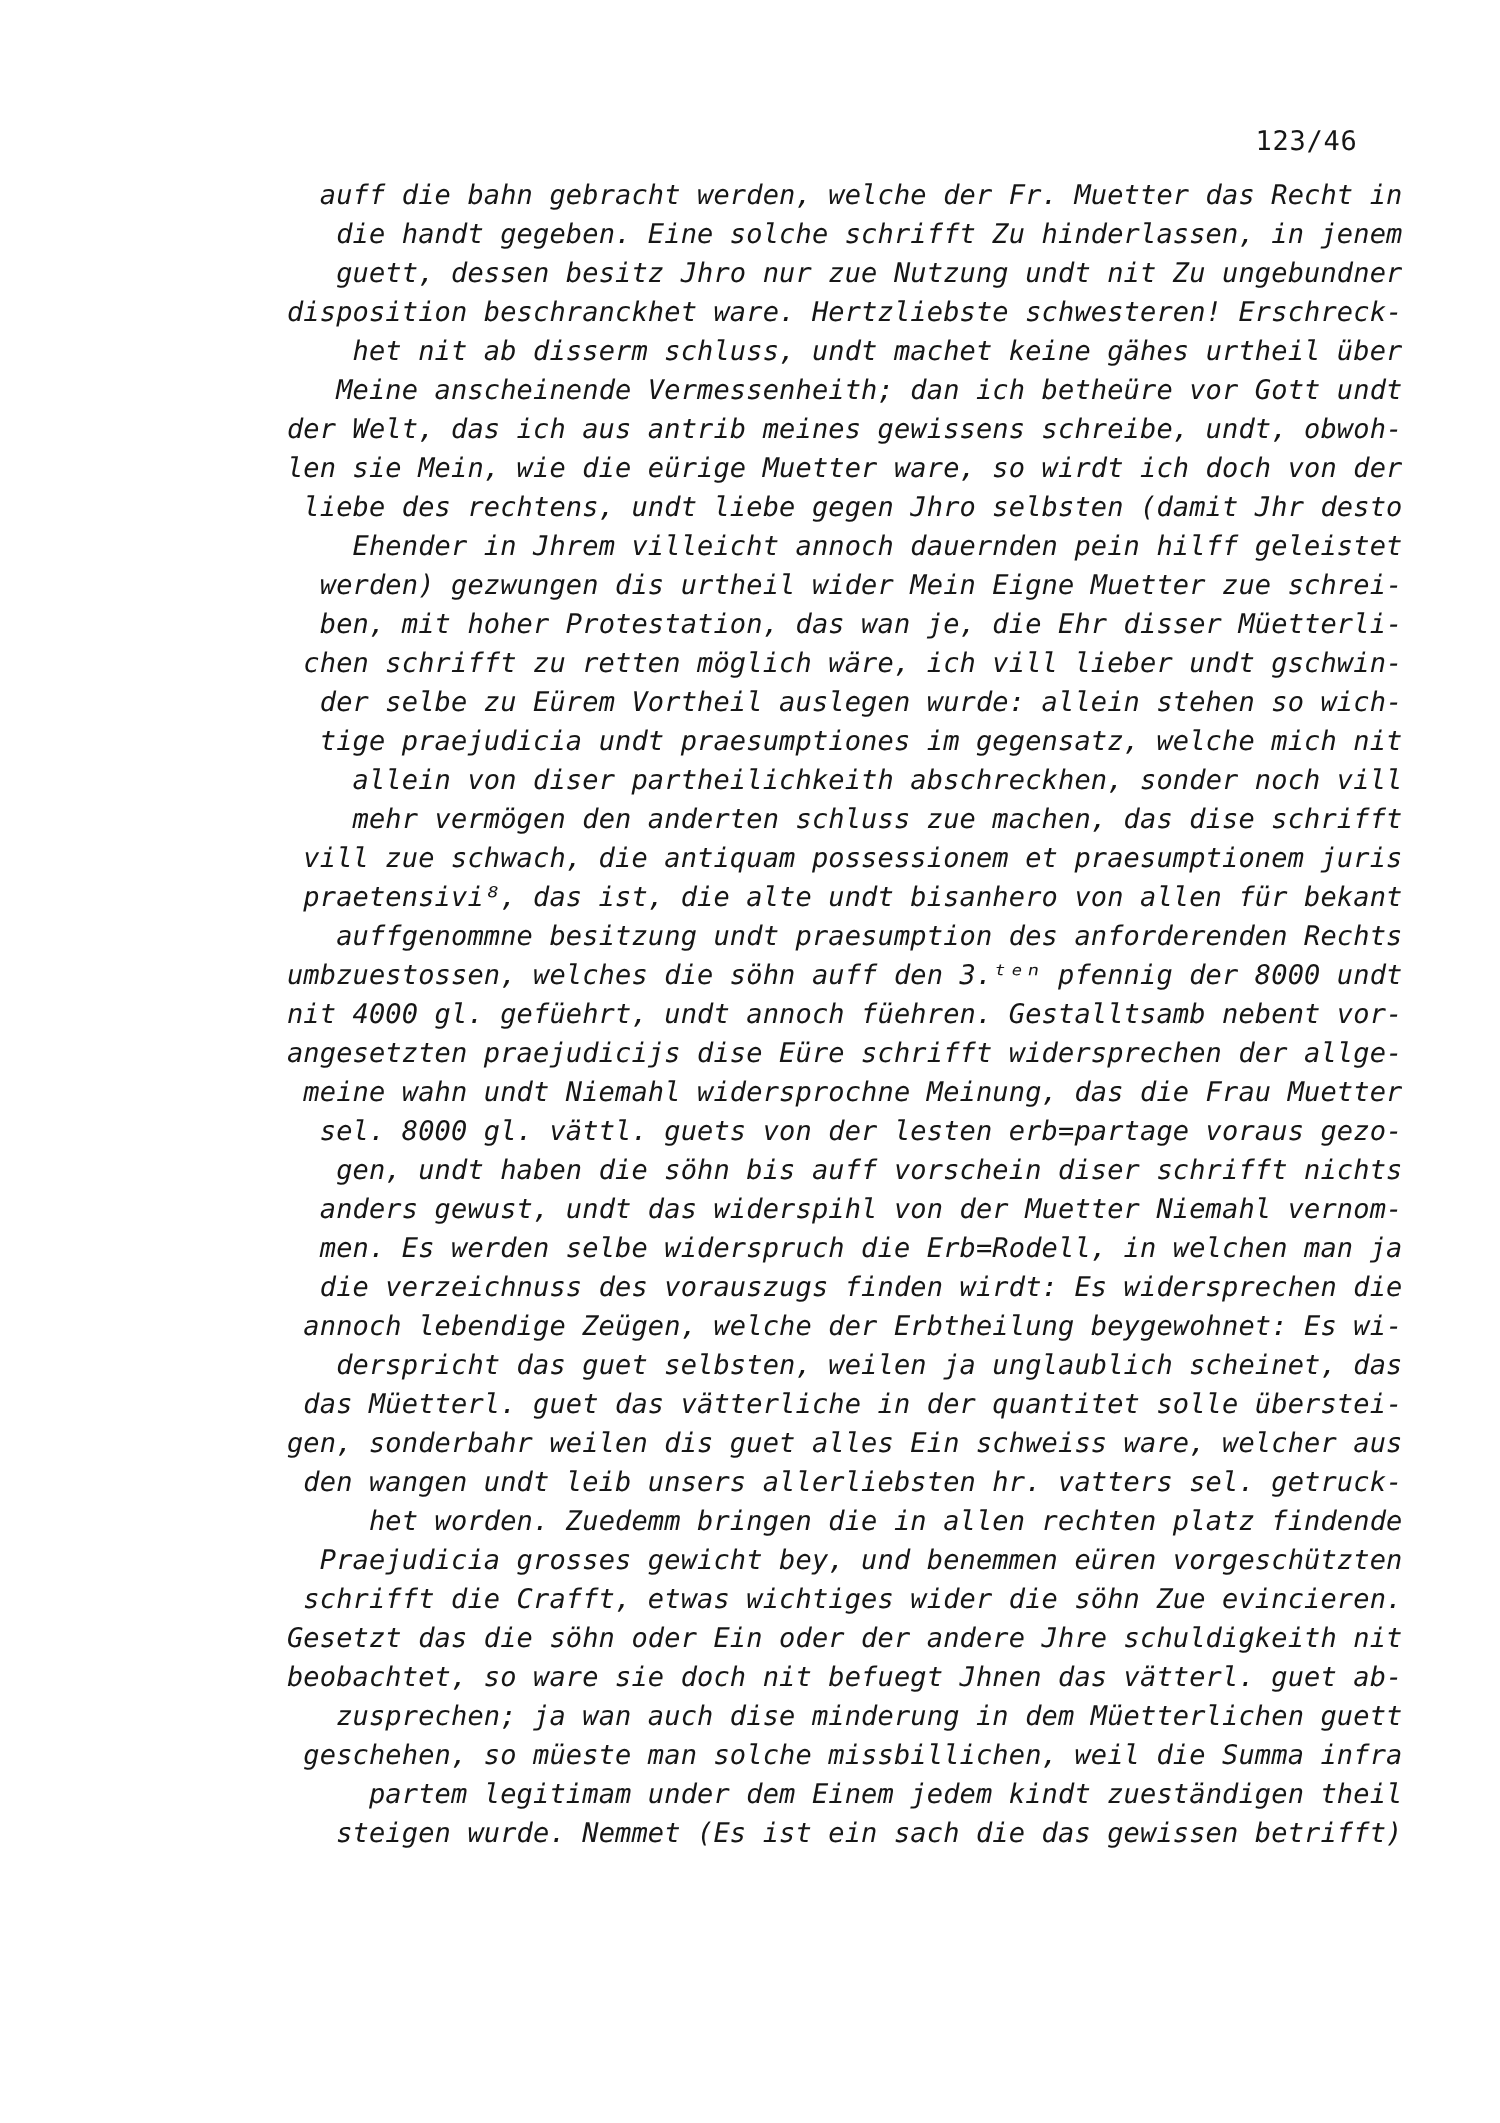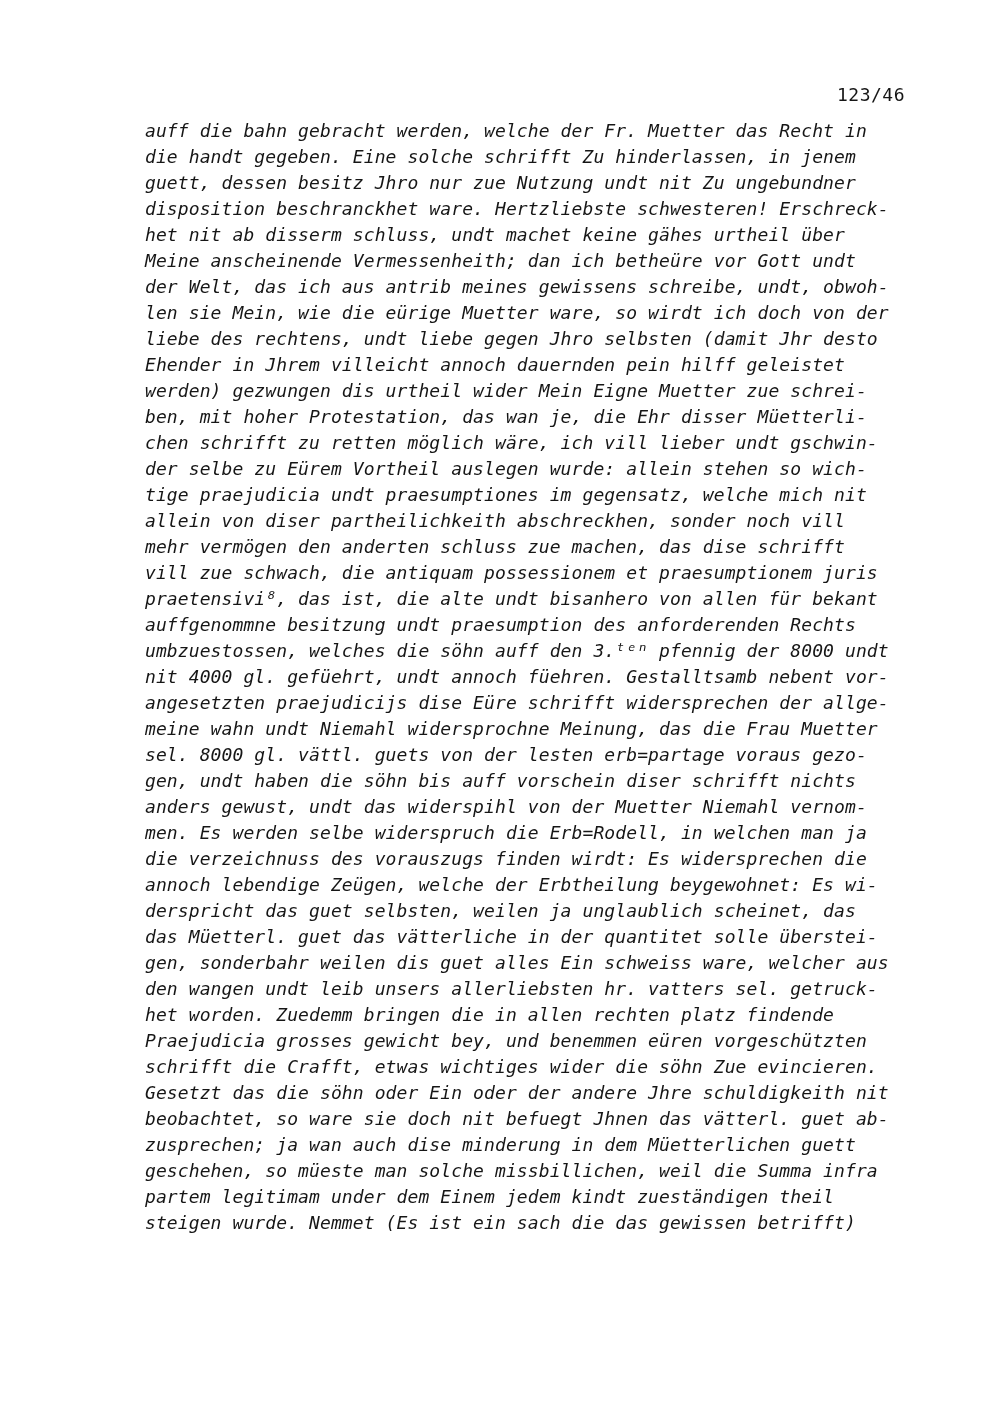--- a/index.html
+++ b/index.html
@@ -29,20 +29,21 @@
   }
   .body-text {
     position: absolute;
     top: 118px;
     left: 145px;
     width: 790px;
     font-size: 18px;
     font-style: italic;
     line-height: 26px;
     white-space: pre;
+    text-align: right;
   }
   .text-line {
     height: 26px;
     letter-spacing: 0.1px;
   }
 </style>
 </head>
 <body>
 
 <div class="page">

